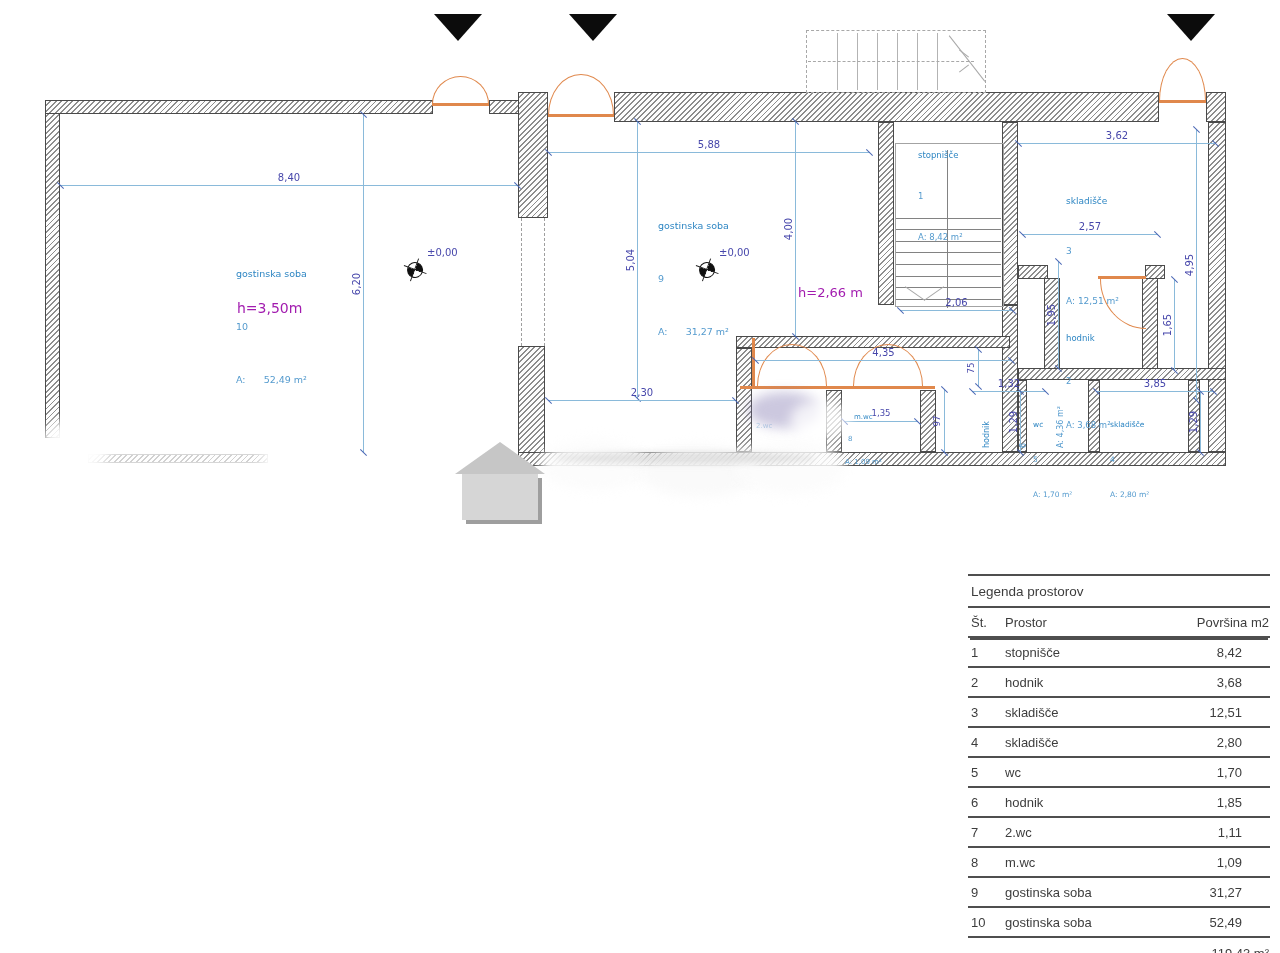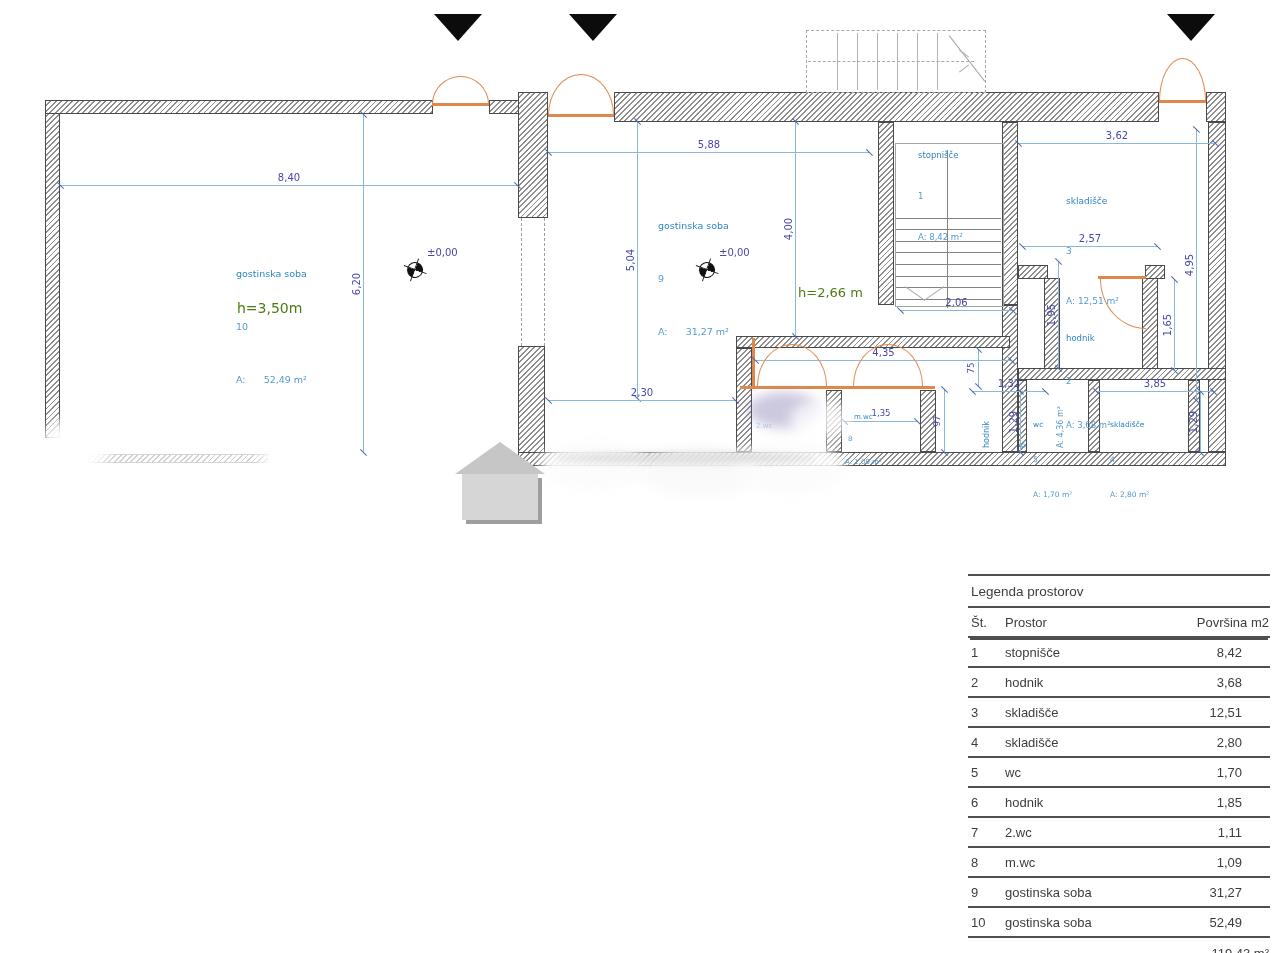--- a/index.html
+++ b/index.html
@@ -21,21 +21,21 @@
   .dlab{position:absolute;font-size:10px;color:#4747ab;white-space:nowrap;}
   .dimh>.dlab{left:50%;top:-14px;transform:translateX(-50%);}
   .dimv>.dlab{left:-8px;top:50%;transform:translate(-50%,-50%) rotate(-90deg);}
   .dlab.tiny{font-size:8.5px;}
   
   .rlabel{position:absolute;color:#2e86c3;font-size:9px;line-height:1.85;white-space:pre;z-index:6;}
   .rlabel .num,.rlabel .area{color:#559bce;}
   .vtext{position:absolute;transform:rotate(-90deg);transform-origin:0 0;color:#2e86c3;
          font-size:8px;line-height:1.55;white-space:pre;z-index:6;}
   .vtext .num,.vtext .area{color:#559bce;}
-  .ht{position:absolute;color:#4d7c0f;z-index:6;}
+  .ht{position:absolute;color:#a21caf;z-index:6;}
   .lv{position:absolute;color:#4747ab;font-size:10px;z-index:6;}
   .star{position:absolute;width:14px;height:14px;border-radius:50%;border:1px solid #111;z-index:6;
         background:conic-gradient(#101010 0 25%,#fff 25% 50%,#101010 50% 75%,#fff 75% 100%);transform:rotate(20deg);}
   .star:before{content:"";position:absolute;left:-5px;top:6px;width:24px;height:1px;background:#222;}
   .star:after{content:"";position:absolute;left:6px;top:-5px;width:1px;height:24px;background:#222;}
   
   .sill{position:absolute;background:#e0884c;z-index:4;}
   .dome{position:absolute;box-sizing:border-box;border:1.6px solid #e0884c;border-bottom:none;
         border-radius:50% 50% 0 0/100% 100% 0 0;z-index:4;}
   .qarc{position:absolute;box-sizing:border-box;border-left:1.6px solid #e0884c;border-bottom:1.6px solid #e0884c;
@@ -170,21 +170,21 @@
   <div class="dimh" style="left:900px;top:310px;width:113px;">
     <span class="tk a"></span>
       <span class="tk b"></span>
       <span class="dlab">2,06</span>
     </div>
   <div class="dimh" style="left:1018px;top:143px;width:198px;">
     <span class="tk a"></span>
       <span class="tk b"></span>
       <span class="dlab">3,62</span>
     </div>
-  <div class="dimh" style="left:1022px;top:246px;width:136px;">
+  <div class="dimh" style="left:1022px;top:234px;width:136px;">
     <span class="tk a"></span>
       <span class="tk b"></span>
       <span class="dlab">2,57</span>
     </div>
   <div class="dimv" style="left:1196px;top:130px;height:270px;">
     <span class="tk a"></span>
       <span class="tk b"></span>
       <span class="dlab">4,95</span>
     </div>
   <div class="dimv" style="left:1058px;top:262px;height:106px;">

